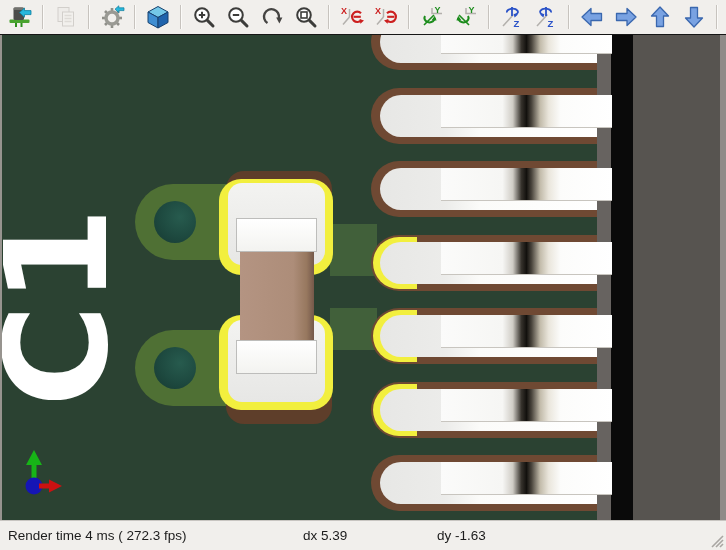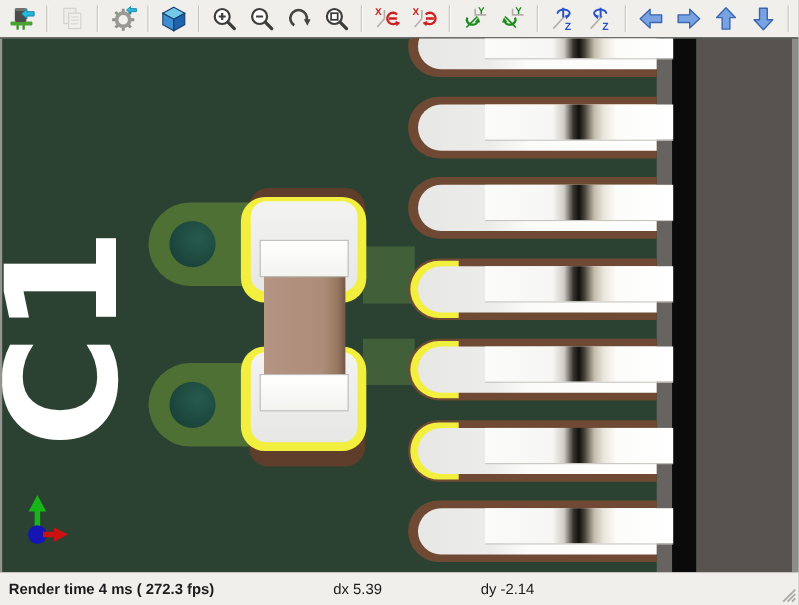--- a/index.html
+++ b/index.html
@@ -51,21 +51,21 @@
   .cap-end{background:linear-gradient(180deg,#ffffff,#f3f3f0);border:1px solid #bdbdbb;box-sizing:border-box;}
 
   
   .silk-label{position:absolute;left:-72px;top:202px;width:260px;height:140px;line-height:140px;text-align:center;
               transform:rotate(-90deg);color:#ffffff;font-family:"DejaVu Sans",sans-serif;font-weight:bold;font-size:140px;}
 
   
   .statusbar{position:absolute;top:520px;left:0;right:0;height:30px;background:#f1efec;border-top:1px solid #c8c5c1;
              box-sizing:border-box;font-size:13.5px;color:#1c1c1c;}
   .sb-item{position:absolute;top:0;height:29px;line-height:29px;white-space:pre;}
-  .sb-render{left:8px;font-weight:bold;} .sb-dx{left:303px;} .sb-dy{left:437px;}
+  .sb-render{left:8px;} .sb-dx{left:303px;} .sb-dy{left:437px;}
   .sb-grip{position:absolute;right:2px;bottom:2px;}
 </style>
 </head>
 <body>
 
 <div class="window">
 
   <div class="toolbar">
 
     <div class="tbtn">
@@ -312,21 +312,21 @@
       <line x1="28" y1="42" x2="40" y2="42" stroke="#cc1111" stroke-width="5"></line>
       <polygon points="51,42 38,35.5 38,48.5" fill="#cc1111"></polygon>
     </svg>
 
     <div class="vp-left-border"></div>
   </div>
 
   <div class="statusbar">
     <span class="sb-item sb-render">Render time 4 ms ( 272.3 fps)</span>
     <span class="sb-item sb-dx">dx 5.39</span>
-    <span class="sb-item sb-dy">dy -2.14</span>
+    <span class="sb-item sb-dy">dy -1.63</span>
     <svg class="sb-grip" width="15" height="15" viewBox="0 0 15 15">
       <g stroke="#a9a6a2" stroke-width="1.6">
         <line x1="14" y1="3" x2="3" y2="14"></line>
         <line x1="14" y1="7" x2="7" y2="14"></line>
         <line x1="14" y1="11" x2="11" y2="14"></line>
       </g>
     </svg>
   </div>
 </div>
 

